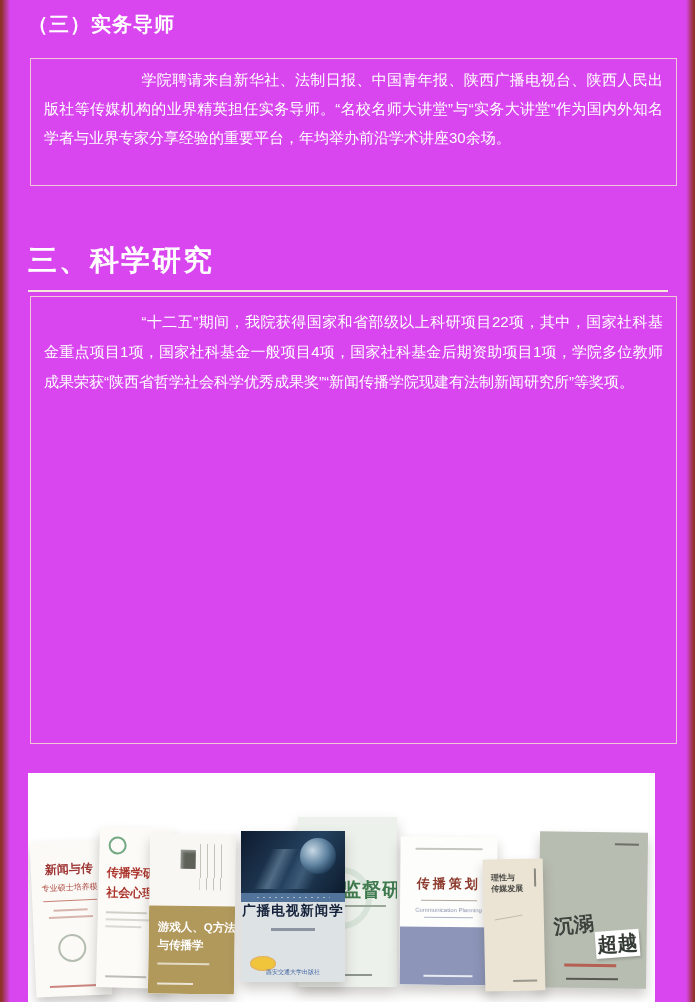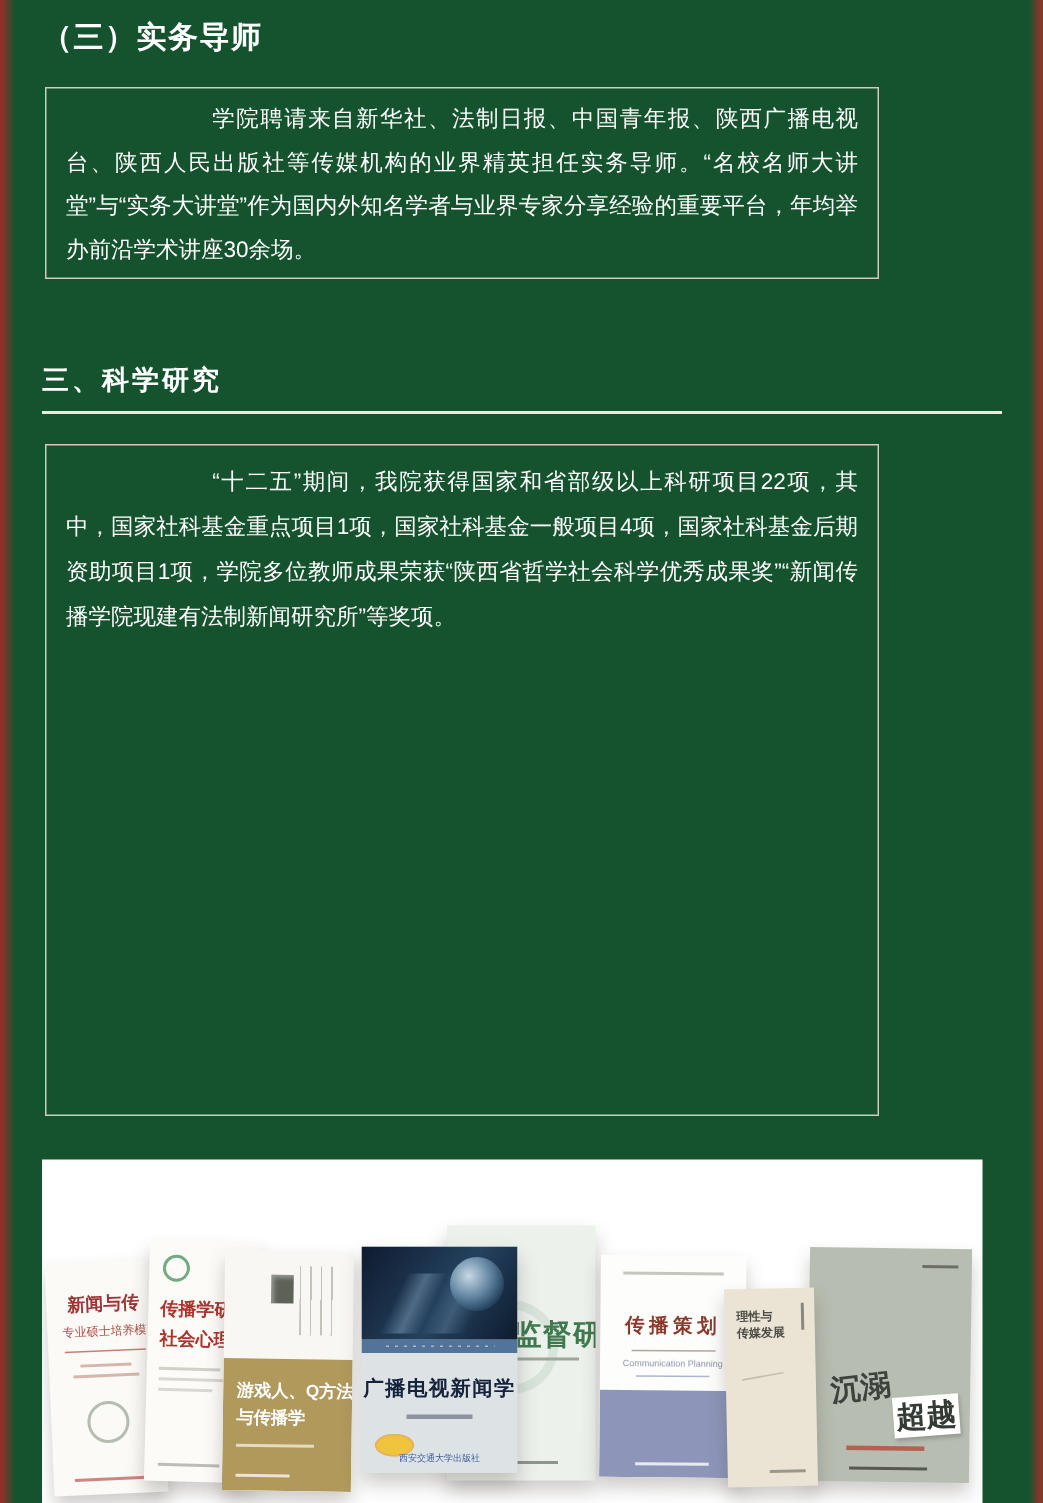--- a/index.html
+++ b/index.html
@@ -1,33 +1,33 @@
 <!DOCTYPE html>
 <html><head>
 <meta charset="utf-8">
 <style>
   html,body{margin:0;padding:0;}
   body{
     width:695px;height:1002px;overflow:hidden;
     font-family:"Liberation Sans","DejaVu Sans",sans-serif;
     background:#b3493e;
   }
-  .page{position:relative;width:695px;height:1002px;background:#14532d;}
+  .page{position:relative;width:695px;height:1002px;background:#d946ef;}
   .edge{position:absolute;top:0;bottom:0;pointer-events:none;}
   .edge.left{left:0;width:10px;background:linear-gradient(90deg,#8e3129 15%,rgba(142,49,41,0));}
   .edge.right{right:0;width:9px;background:linear-gradient(270deg,#93332b 15%,rgba(147,51,43,0));}
 
   .h1{position:absolute;left:28px;top:11px;color:#ffffff;font-size:20px;font-weight:bold;letter-spacing:1px;}
-  .card{position:absolute;left:30px;width:556px;box-sizing:border-box;
+  .card{position:absolute;left:30px;width:647px;box-sizing:border-box;
         border:1px solid rgba(244,221,210,0.85);color:#ffffff;
         font-size:15px;text-align:justify;}
   .card1{top:58px;height:128px;padding:6px 13px;line-height:29px;}
   .card p{margin:0 0 17px;text-indent:6.5em;}
   .card p:last-child{margin-bottom:0;}
-  .h2{position:absolute;left:28px;top:241px;width:640px;color:#ffffff;font-size:18px;
+  .h2{position:absolute;left:28px;top:241px;width:640px;color:#ffffff;font-size:29px;
       font-weight:bold;letter-spacing:2px;padding-bottom:9px;
       border-bottom:2px solid #f3e9da;}
   .card2{top:296px;height:448px;padding:10px 13px;line-height:30px;}
 
   .photo{position:absolute;left:28px;top:773px;width:627px;height:229px;background:#ffffff;overflow:hidden;}
   .book{position:absolute;box-shadow:0 7px 12px rgba(60,50,45,0.25);overflow:hidden;}
   .bar{background:#c9c9c4;height:2px;}
 
   
   .b1{left:5px;top:68px;width:76px;height:155px;background:#fbfaf7;transform:rotate(-2.5deg);z-index:1;}
@@ -63,21 +63,21 @@
   
   .b4{left:213px;top:58px;width:104px;height:151px;background:#dde2e4;z-index:6;}
   .b4-top{position:relative;height:62px;background:linear-gradient(125deg,#0e1a2e 0%,#24425f 55%,#0d1b2d 100%);overflow:hidden;}
   .b4-top::before{content:"";position:absolute;left:-20px;top:18px;width:150px;height:40px;
     background:linear-gradient(115deg,transparent 30%,rgba(170,200,225,.35) 38%,transparent 46%,rgba(150,185,215,.25) 55%,transparent 64%);}
   .b4-globe{position:absolute;right:9px;top:7px;width:36px;height:36px;border-radius:50%;
     background:radial-gradient(circle at 35% 35%,#c7d8e4,#5e82a0 45%,#14304c 82%);}
   .b4-strip{height:9px;background:#52749b;
     background-image:repeating-linear-gradient(90deg,rgba(255,255,255,.5) 0 2px,transparent 2px 6px);
     background-size:70% 1px;background-repeat:no-repeat;background-position:center;}
-  .b4-title{color:#16233c;font-weight:bold;font-size:13.5px;text-align:center;margin-top:15px;letter-spacing:1px;white-space:nowrap;}
+  .b4-title{color:#16233c;font-weight:bold;font-size:13.5px;text-align:center;margin-top:0;letter-spacing:1px;white-space:nowrap;}
   .b4-sub{width:44px;height:3px;background:#8b94a0;margin:8px auto 0;}
   .b4-badge{position:absolute;left:9px;bottom:11px;width:26px;height:15px;border-radius:50%;background:#f0c53c;box-shadow:inset 0 0 2px #c89;}
   .b4-pub{position:absolute;bottom:5px;left:0;right:0;text-align:center;font-size:6px;color:#3c5fa0;filter:blur(.3px);}
 
   
   .b5{left:270px;top:44px;width:99px;height:170px;background:#edf1ec;z-index:4;}
   .b5-emblem{position:absolute;left:12px;top:50px;width:50px;height:50px;border-radius:50%;border:6px solid rgba(140,180,150,.22);}
   .b5-title{position:absolute;left:44px;top:60px;color:#3f7a4e;font-size:19px;font-weight:bold;letter-spacing:1px;white-space:nowrap;}
   .b5-author{position:absolute;left:46px;top:88px;width:42px;height:2px;background:#9aa89a;}
   .b5-pub{position:absolute;bottom:11px;left:30px;width:44px;height:2px;background:#8d968d;}

